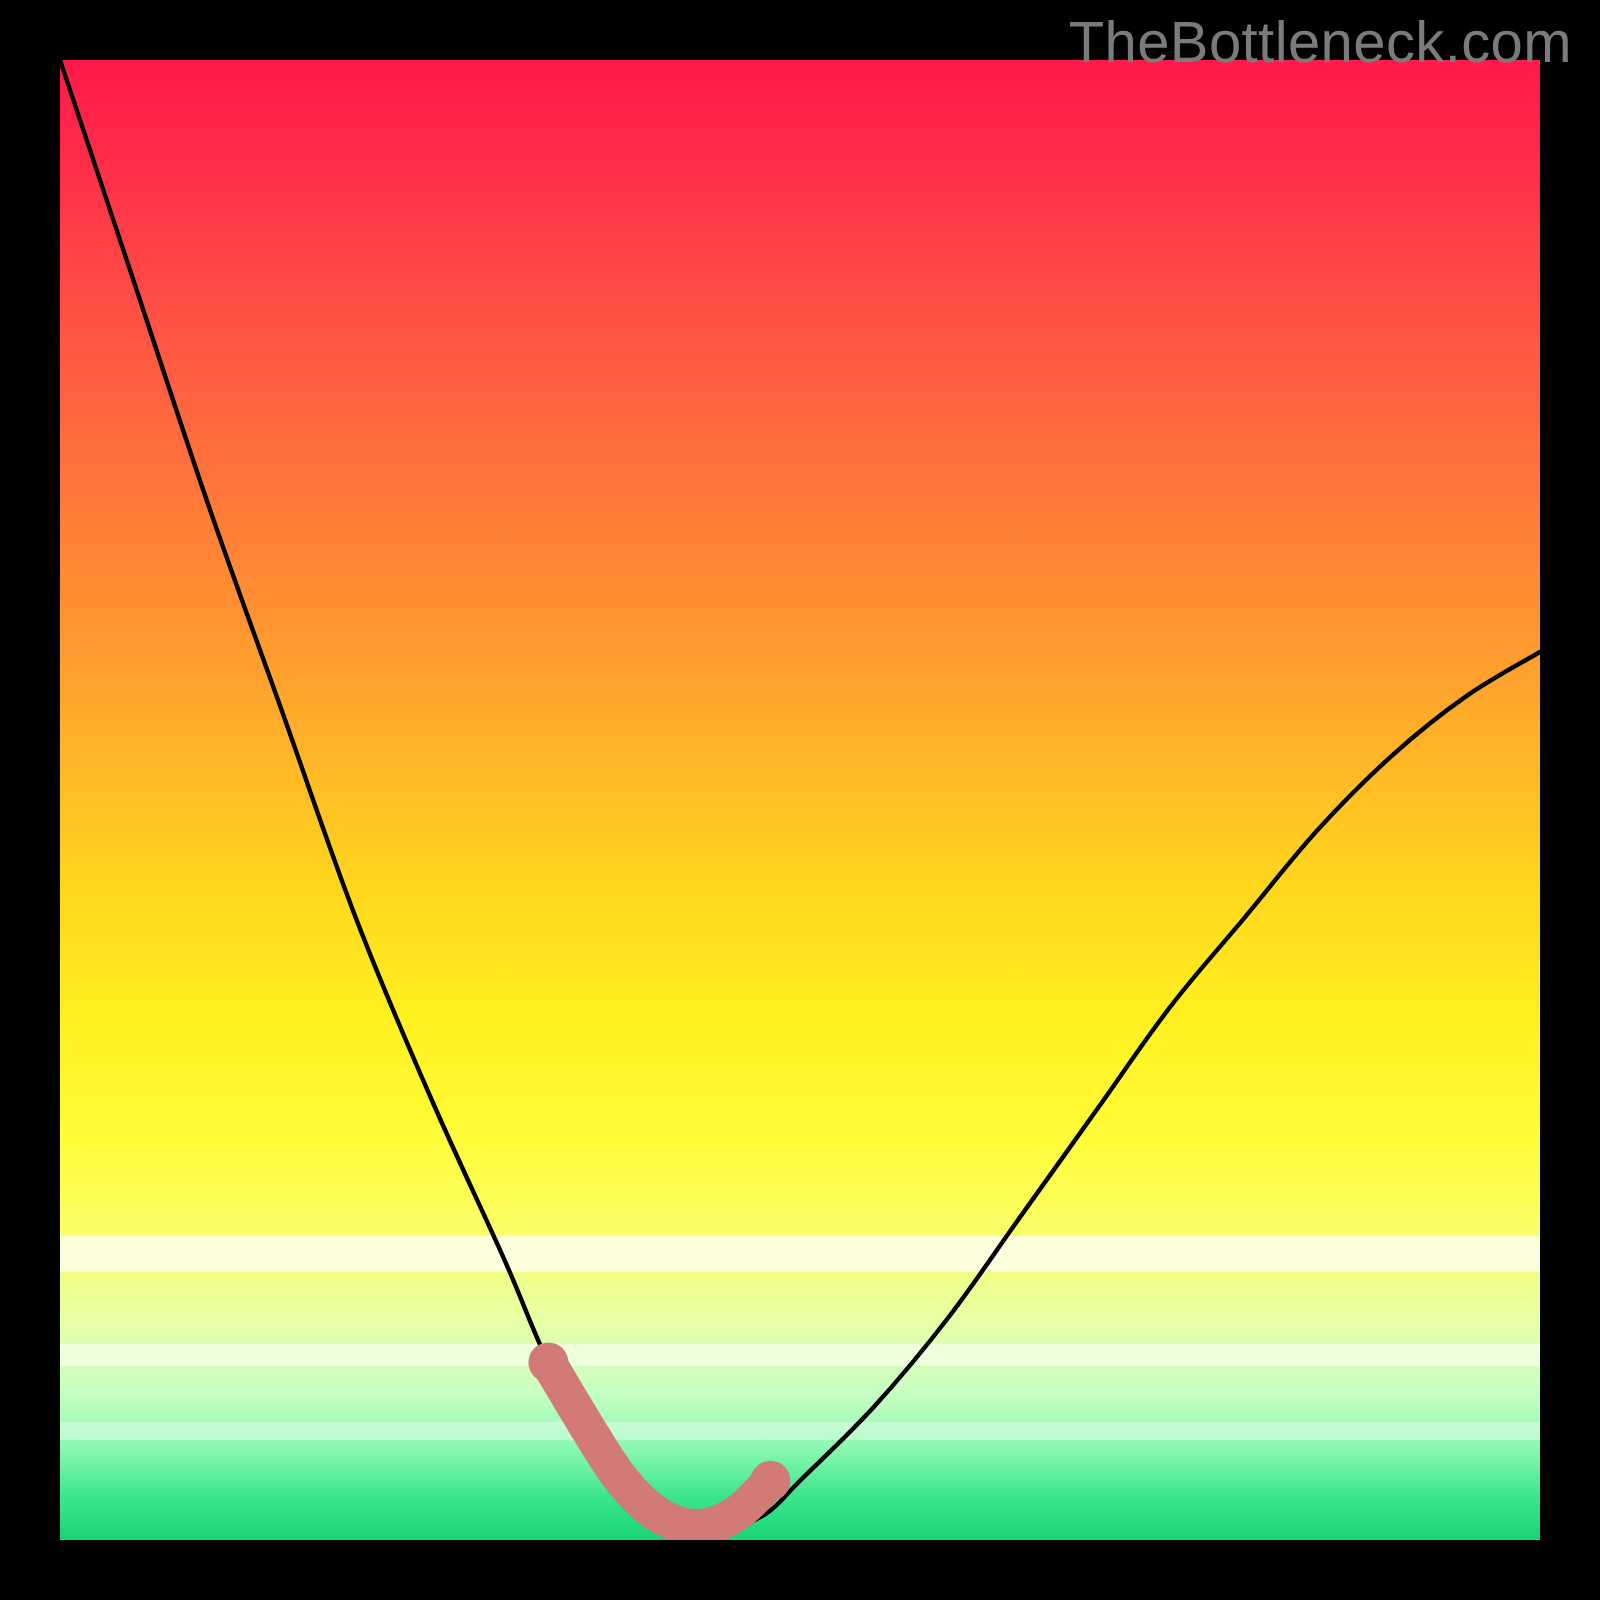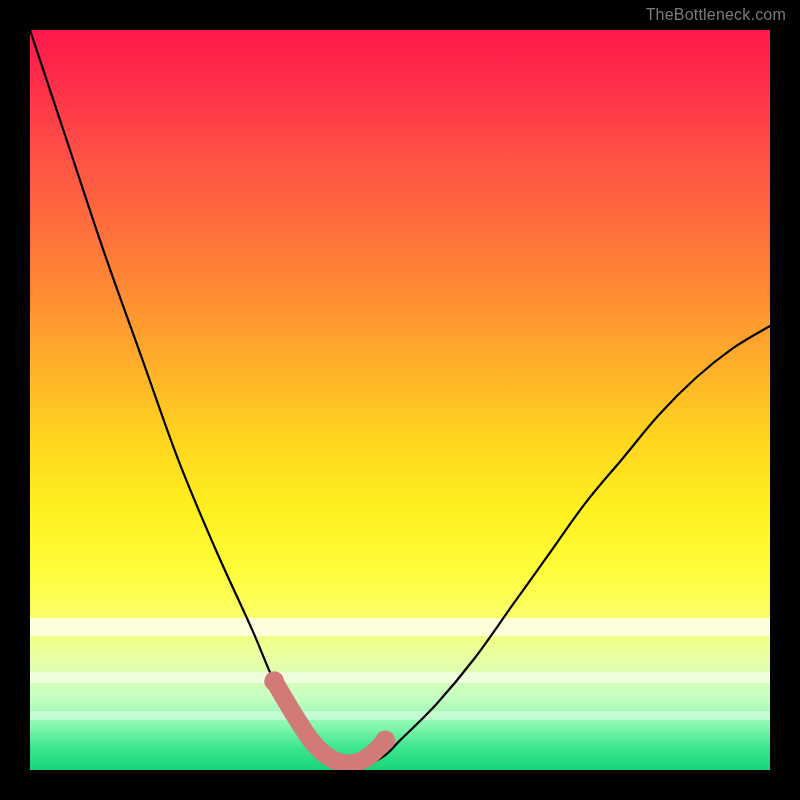--- a/index.html
+++ b/index.html
@@ -48,21 +48,21 @@
   }
   .white-band   { position:absolute; left:0; right:0; top:79.5%; height:2.4%; background:#fdfff0; opacity:0.82; }
   .white-band-2 { position:absolute; left:0; right:0; top:86.8%; height:1.4%; background:#ffffff; opacity:0.55; }
   .white-band-3 { position:absolute; left:0; right:0; top:92%;   height:1.2%; background:#ffffff; opacity:0.38; }
   .curve-svg { position:absolute; inset:0; width:100%; height:100%; }
   .curve-path { fill:none; stroke:#000; stroke-width:2.2; stroke-linecap:round; stroke-linejoin:round; }
   .pink-path { fill:none; stroke:#d17a78; stroke-width:18; stroke-linecap:round; stroke-linejoin:round; }
   .pink-dot { fill:#d17a78; }
   .watermark {
     position:absolute; top:6px; right:14px;
-    color:#7b7b7b; font-size:16px; font-weight:400;
+    color:#7b7b7b; font-size:29px; font-weight:400;
     letter-spacing:0.2px; user-select:none;
   }
 </style>
 </head>
 <body>
 
 <div class="frame">
 
   <div class="plot">
     <div class="gradient"></div>

